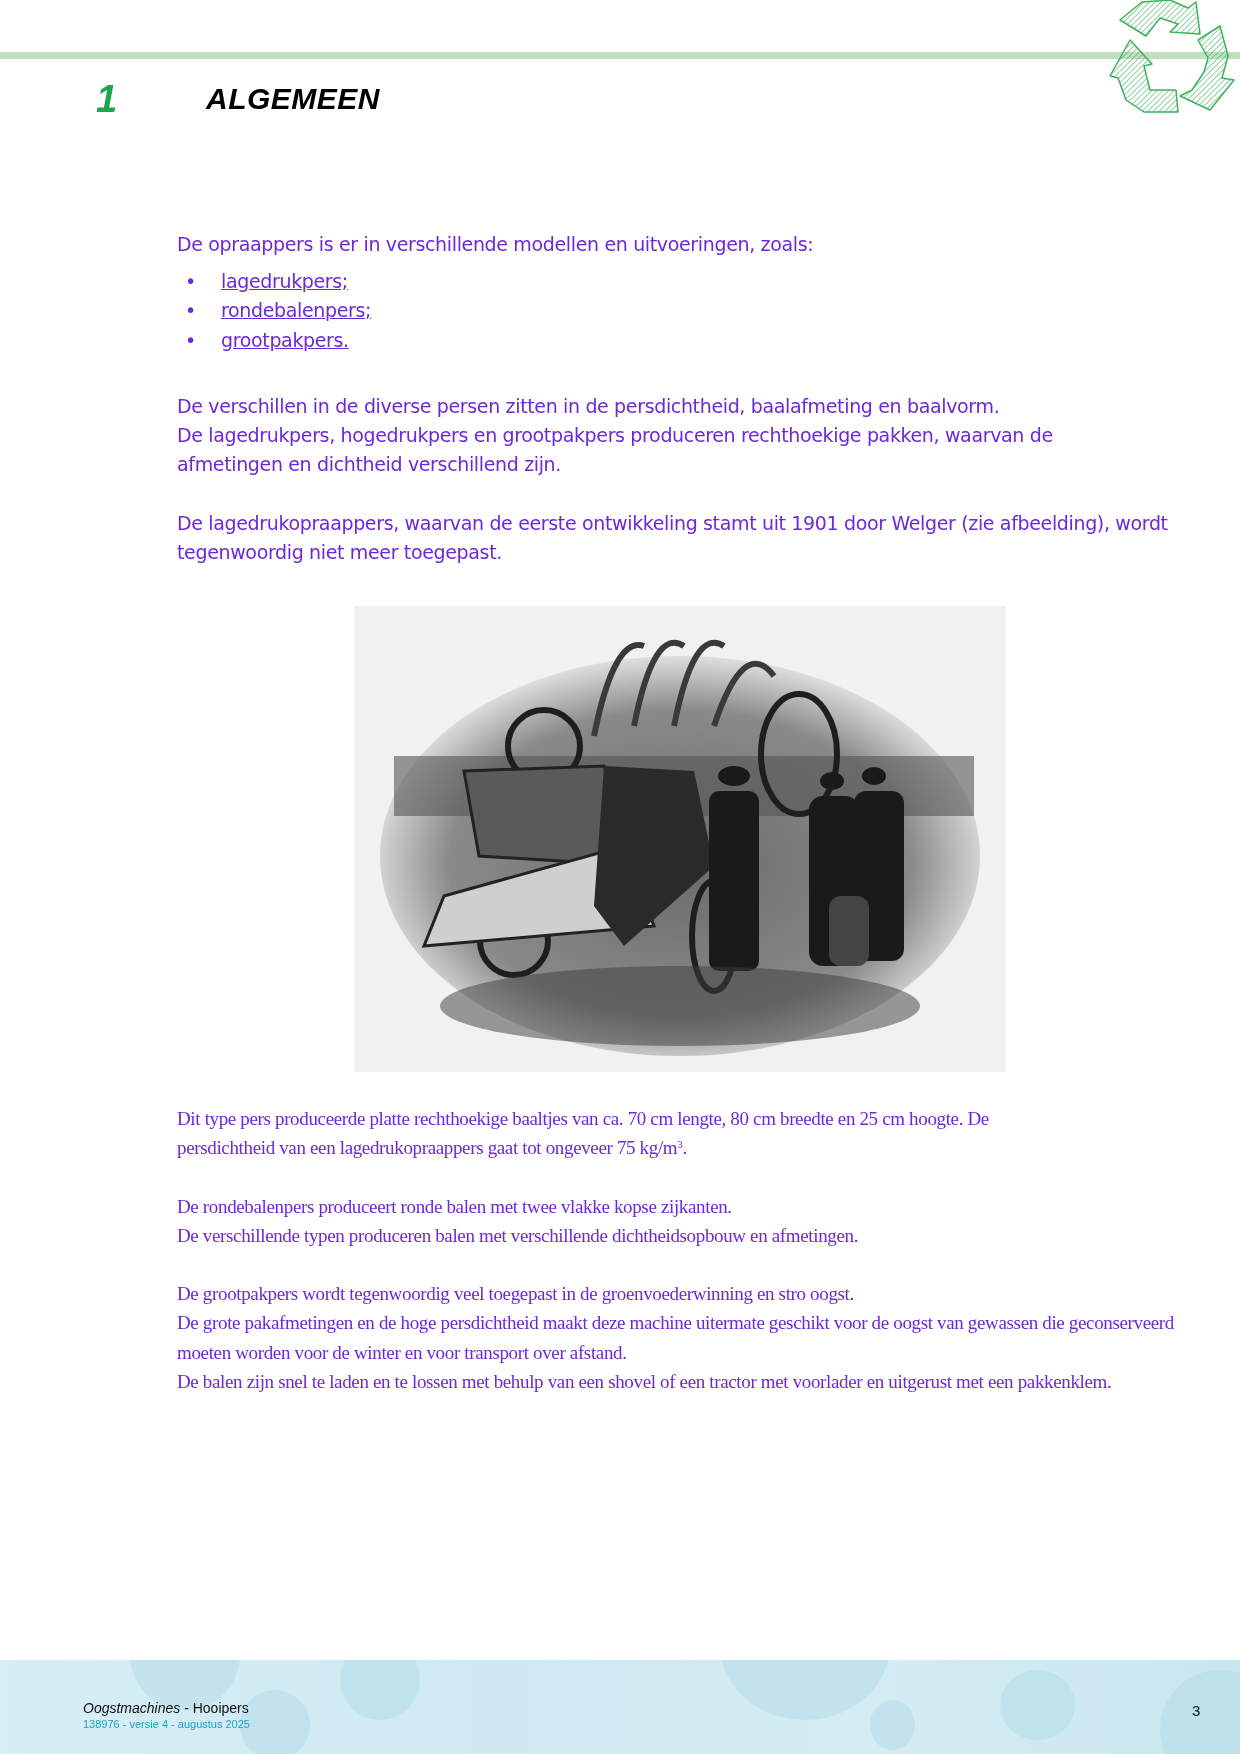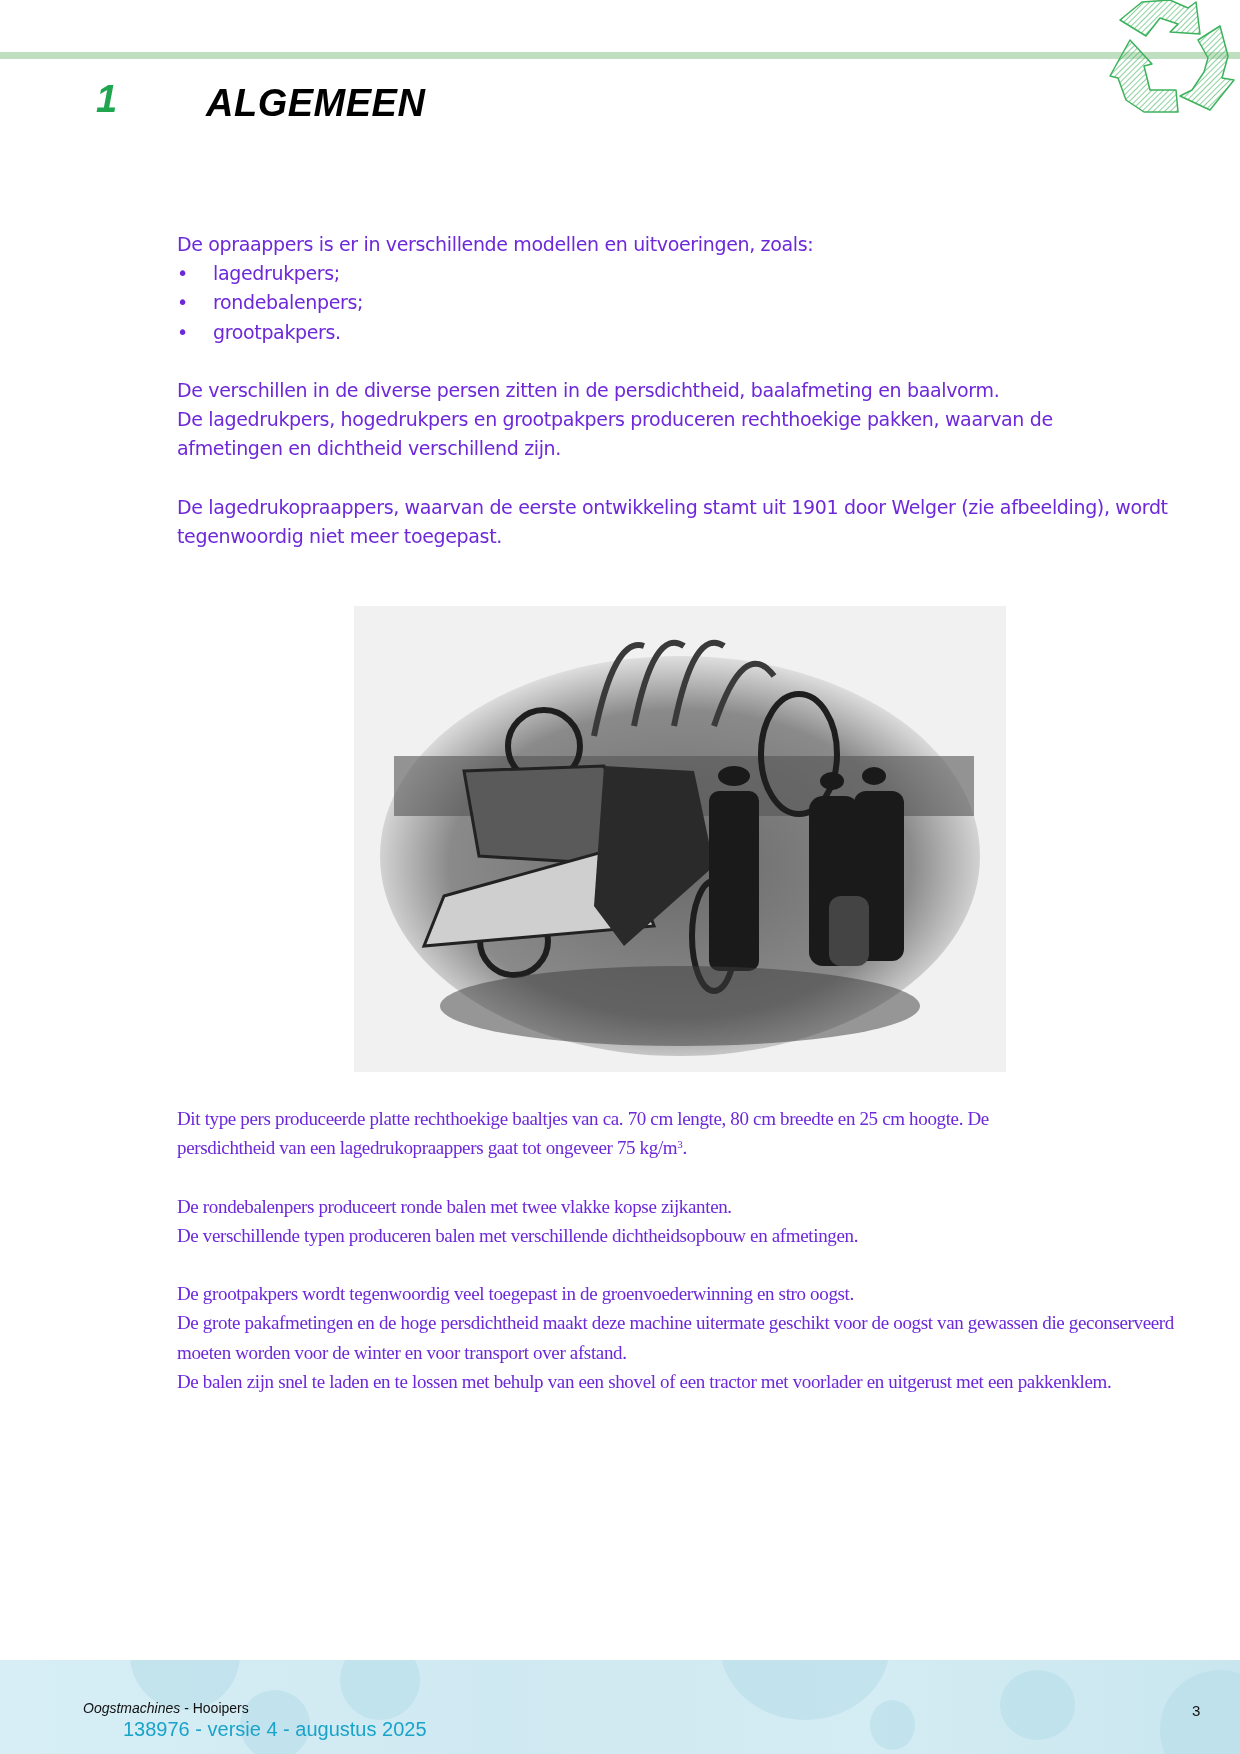--- a/index.html
+++ b/index.html
@@ -13,31 +13,31 @@
   }
   .recycle {
     position: absolute; left: 1100px; top: 0; width: 140px; height: 118px;
   }
   .chapter-num {
     position: absolute; left: 96px; top: 78px; font-family: "Liberation Sans", sans-serif;
     font-weight: bold; font-style: italic; font-size: 38px; color: #1fa64f;
   }
   .chapter-title {
     position: absolute; left: 206px; top: 82px; font-family: "Liberation Sans", sans-serif;
-    font-weight: bold; font-style: italic; font-size: 38px; color: #000;
+    font-weight: bold; font-style: italic; font-size: 30px; color: #000;
     letter-spacing: 0.5px;
   }
   .body {
     position: absolute; left: 177px; top: 230px; width: 1010px;
     font-family: "DejaVu Sans", sans-serif; font-size: 19px; line-height: 29.2px;
     letter-spacing: -0.35px; color: #6d28d9;
   }
   .body p { margin: 0; }
   .body .gap { height: 29.2px; }
-  ul.bullets { list-style: none; margin: 0; padding: 0; }
+  ul.bullets { list-style: none; margin: 8px; padding: 0; text-decoration: underline; }
   ul.bullets li { position: relative; padding-left: 36px; }
   ul.bullets li::before {
     content: "\2022"; position: absolute; left: 0; top: 0;
   }
   .figure {
     position: absolute; left: 354px; top: 606px; width: 652px; height: 466px;
     background: #f1f1f1;
   }
   .figure svg { width: 100%; height: 100%; display: block; }
   .body2 { top: 1104px; font-family: Liberation Serif, serif; }
@@ -48,21 +48,21 @@
     overflow: hidden;
   }
   .footer .bubble { position: absolute; border-radius: 50%; background: rgba(180,220,232,0.55); }
   .footer-title {
     position: absolute; left: 83px; top: 1700px; font-family: "Liberation Sans", sans-serif;
     font-size: 14px; color: #111;
   }
   .footer-title i { font-style: italic; }
   .footer-version {
     position: absolute; left: 83px; top: 1718px; font-family: "Liberation Sans", sans-serif;
-    font-size: 20px; color: #1aa3c9; margin-left: 40px;
+    font-size: 11px; color: #1aa3c9;
   }
   .page-number {
     position: absolute; left: 1192px; top: 1702px; font-family: "Liberation Sans", sans-serif;
     font-size: 15px; color: #111;
   }
 </style>
 </head>
 <body>
 
 <div class="top-rule"></div>

